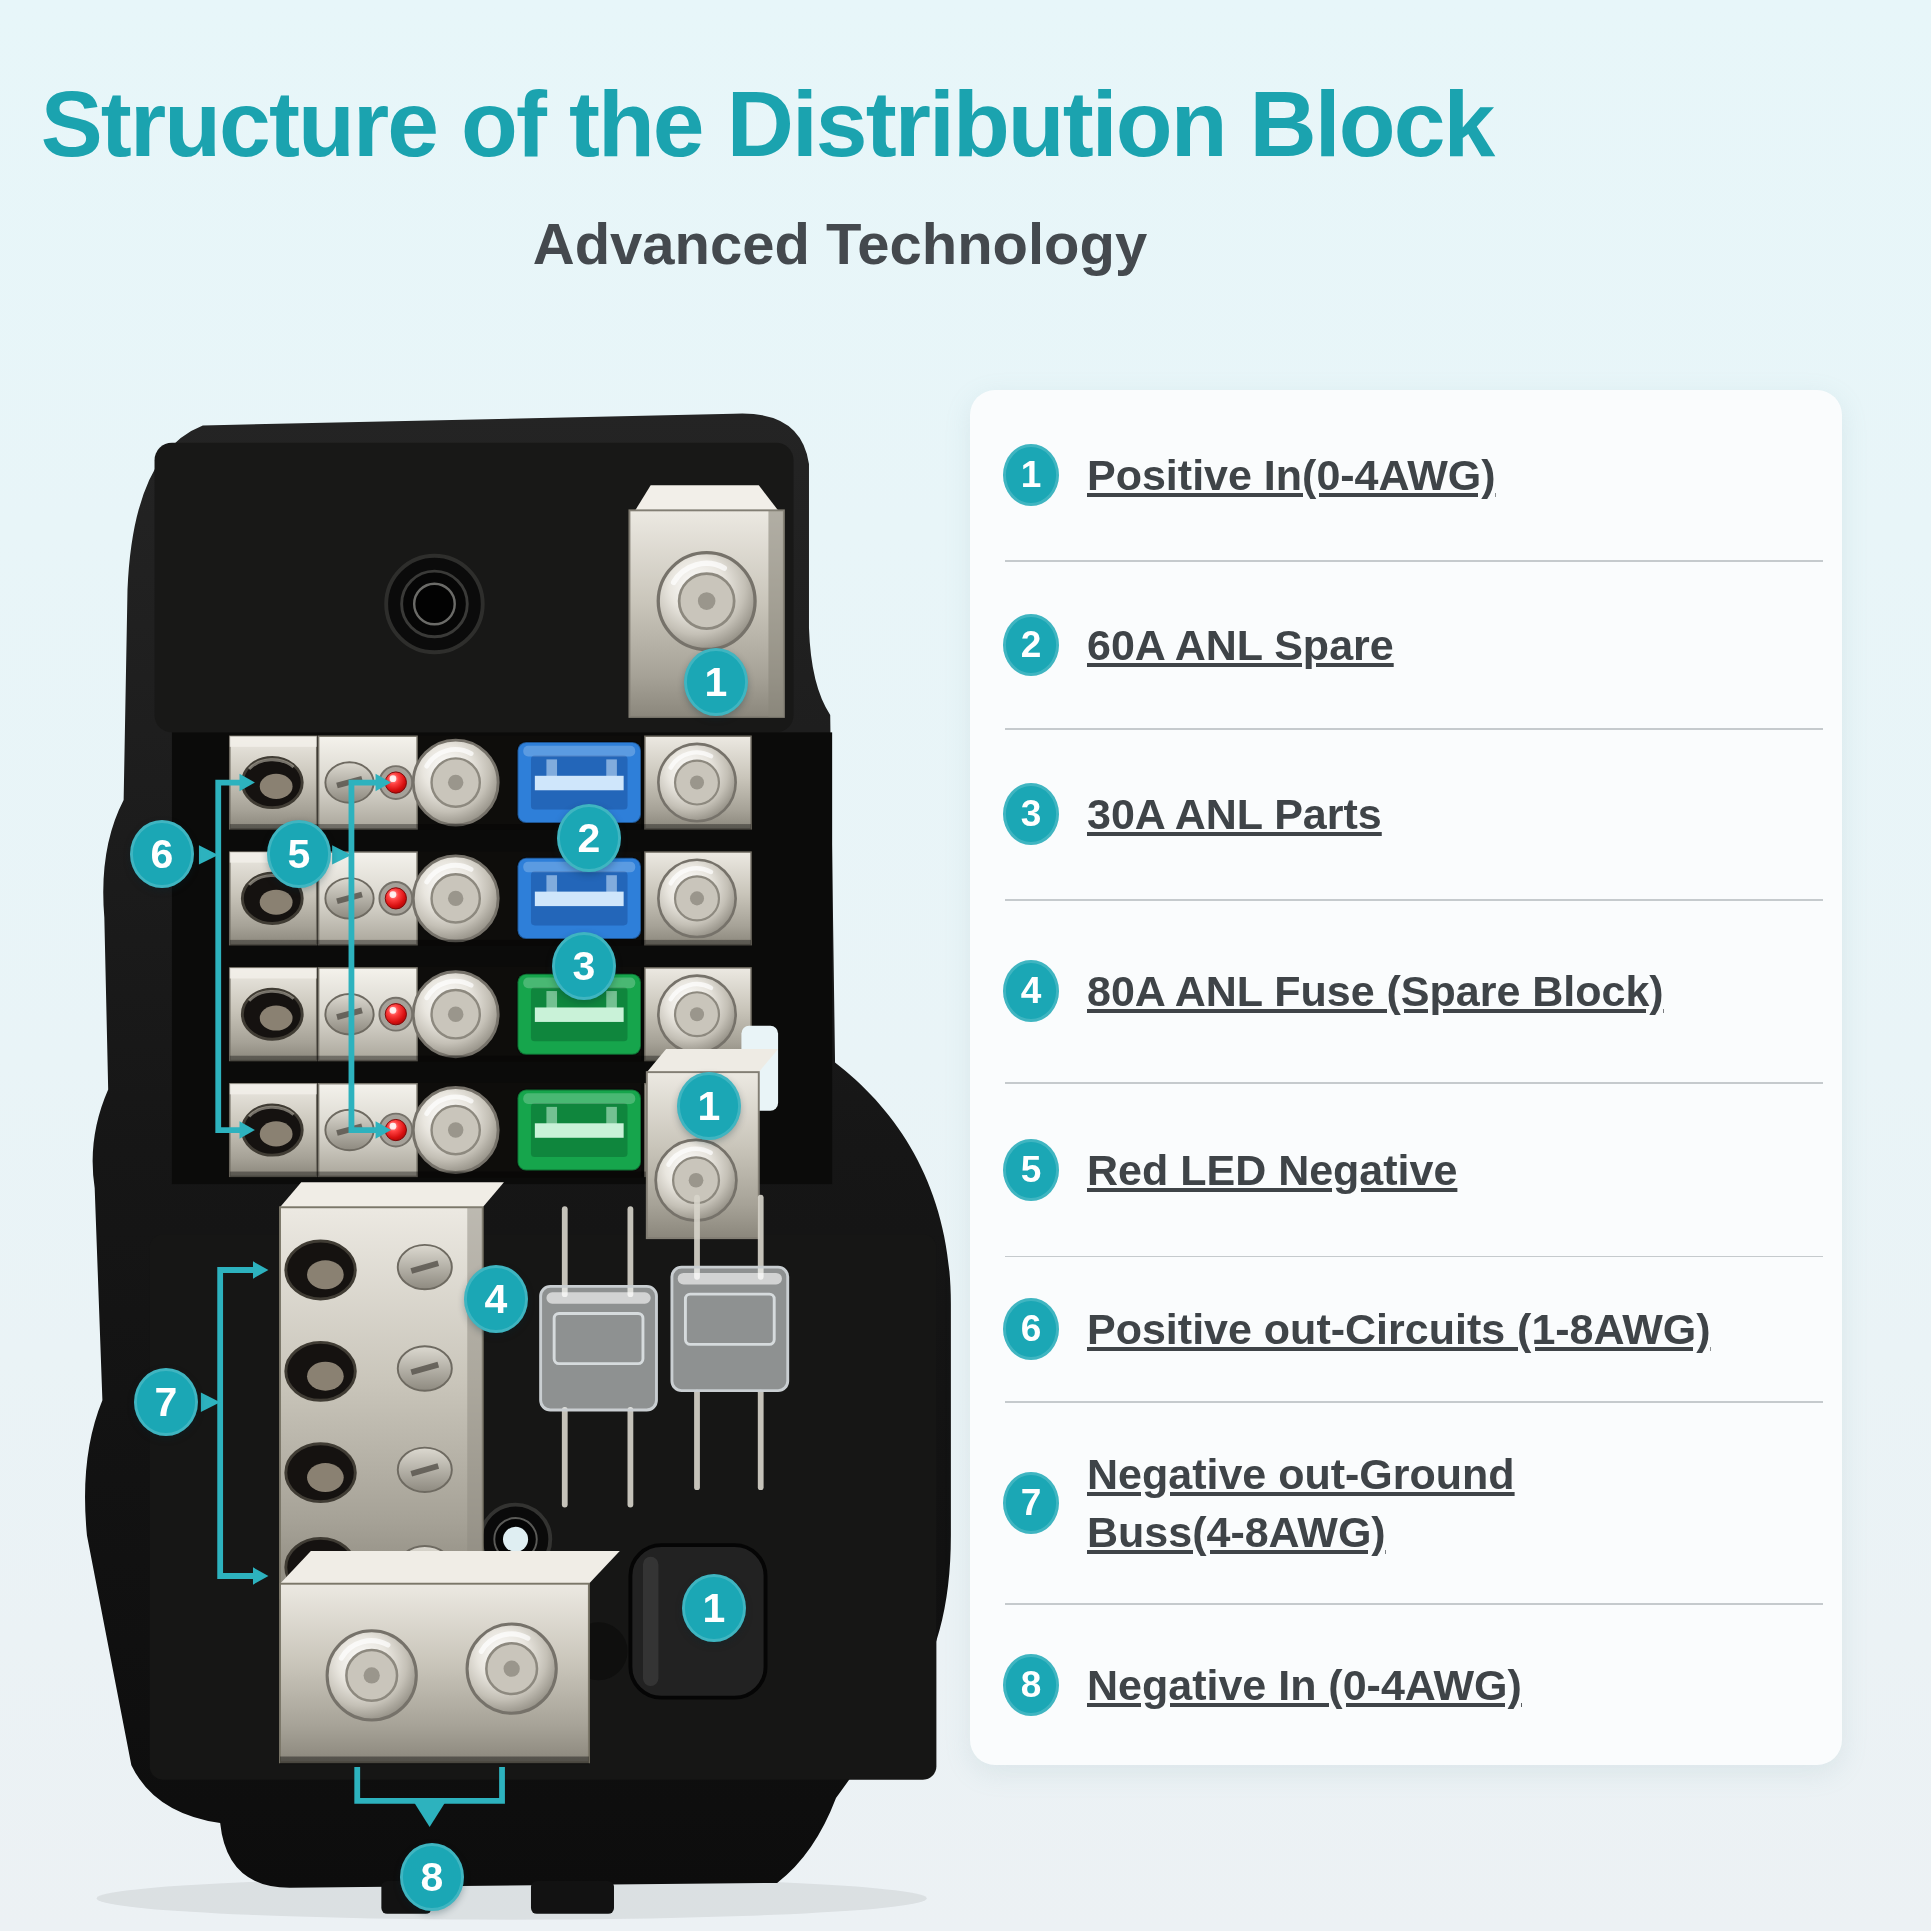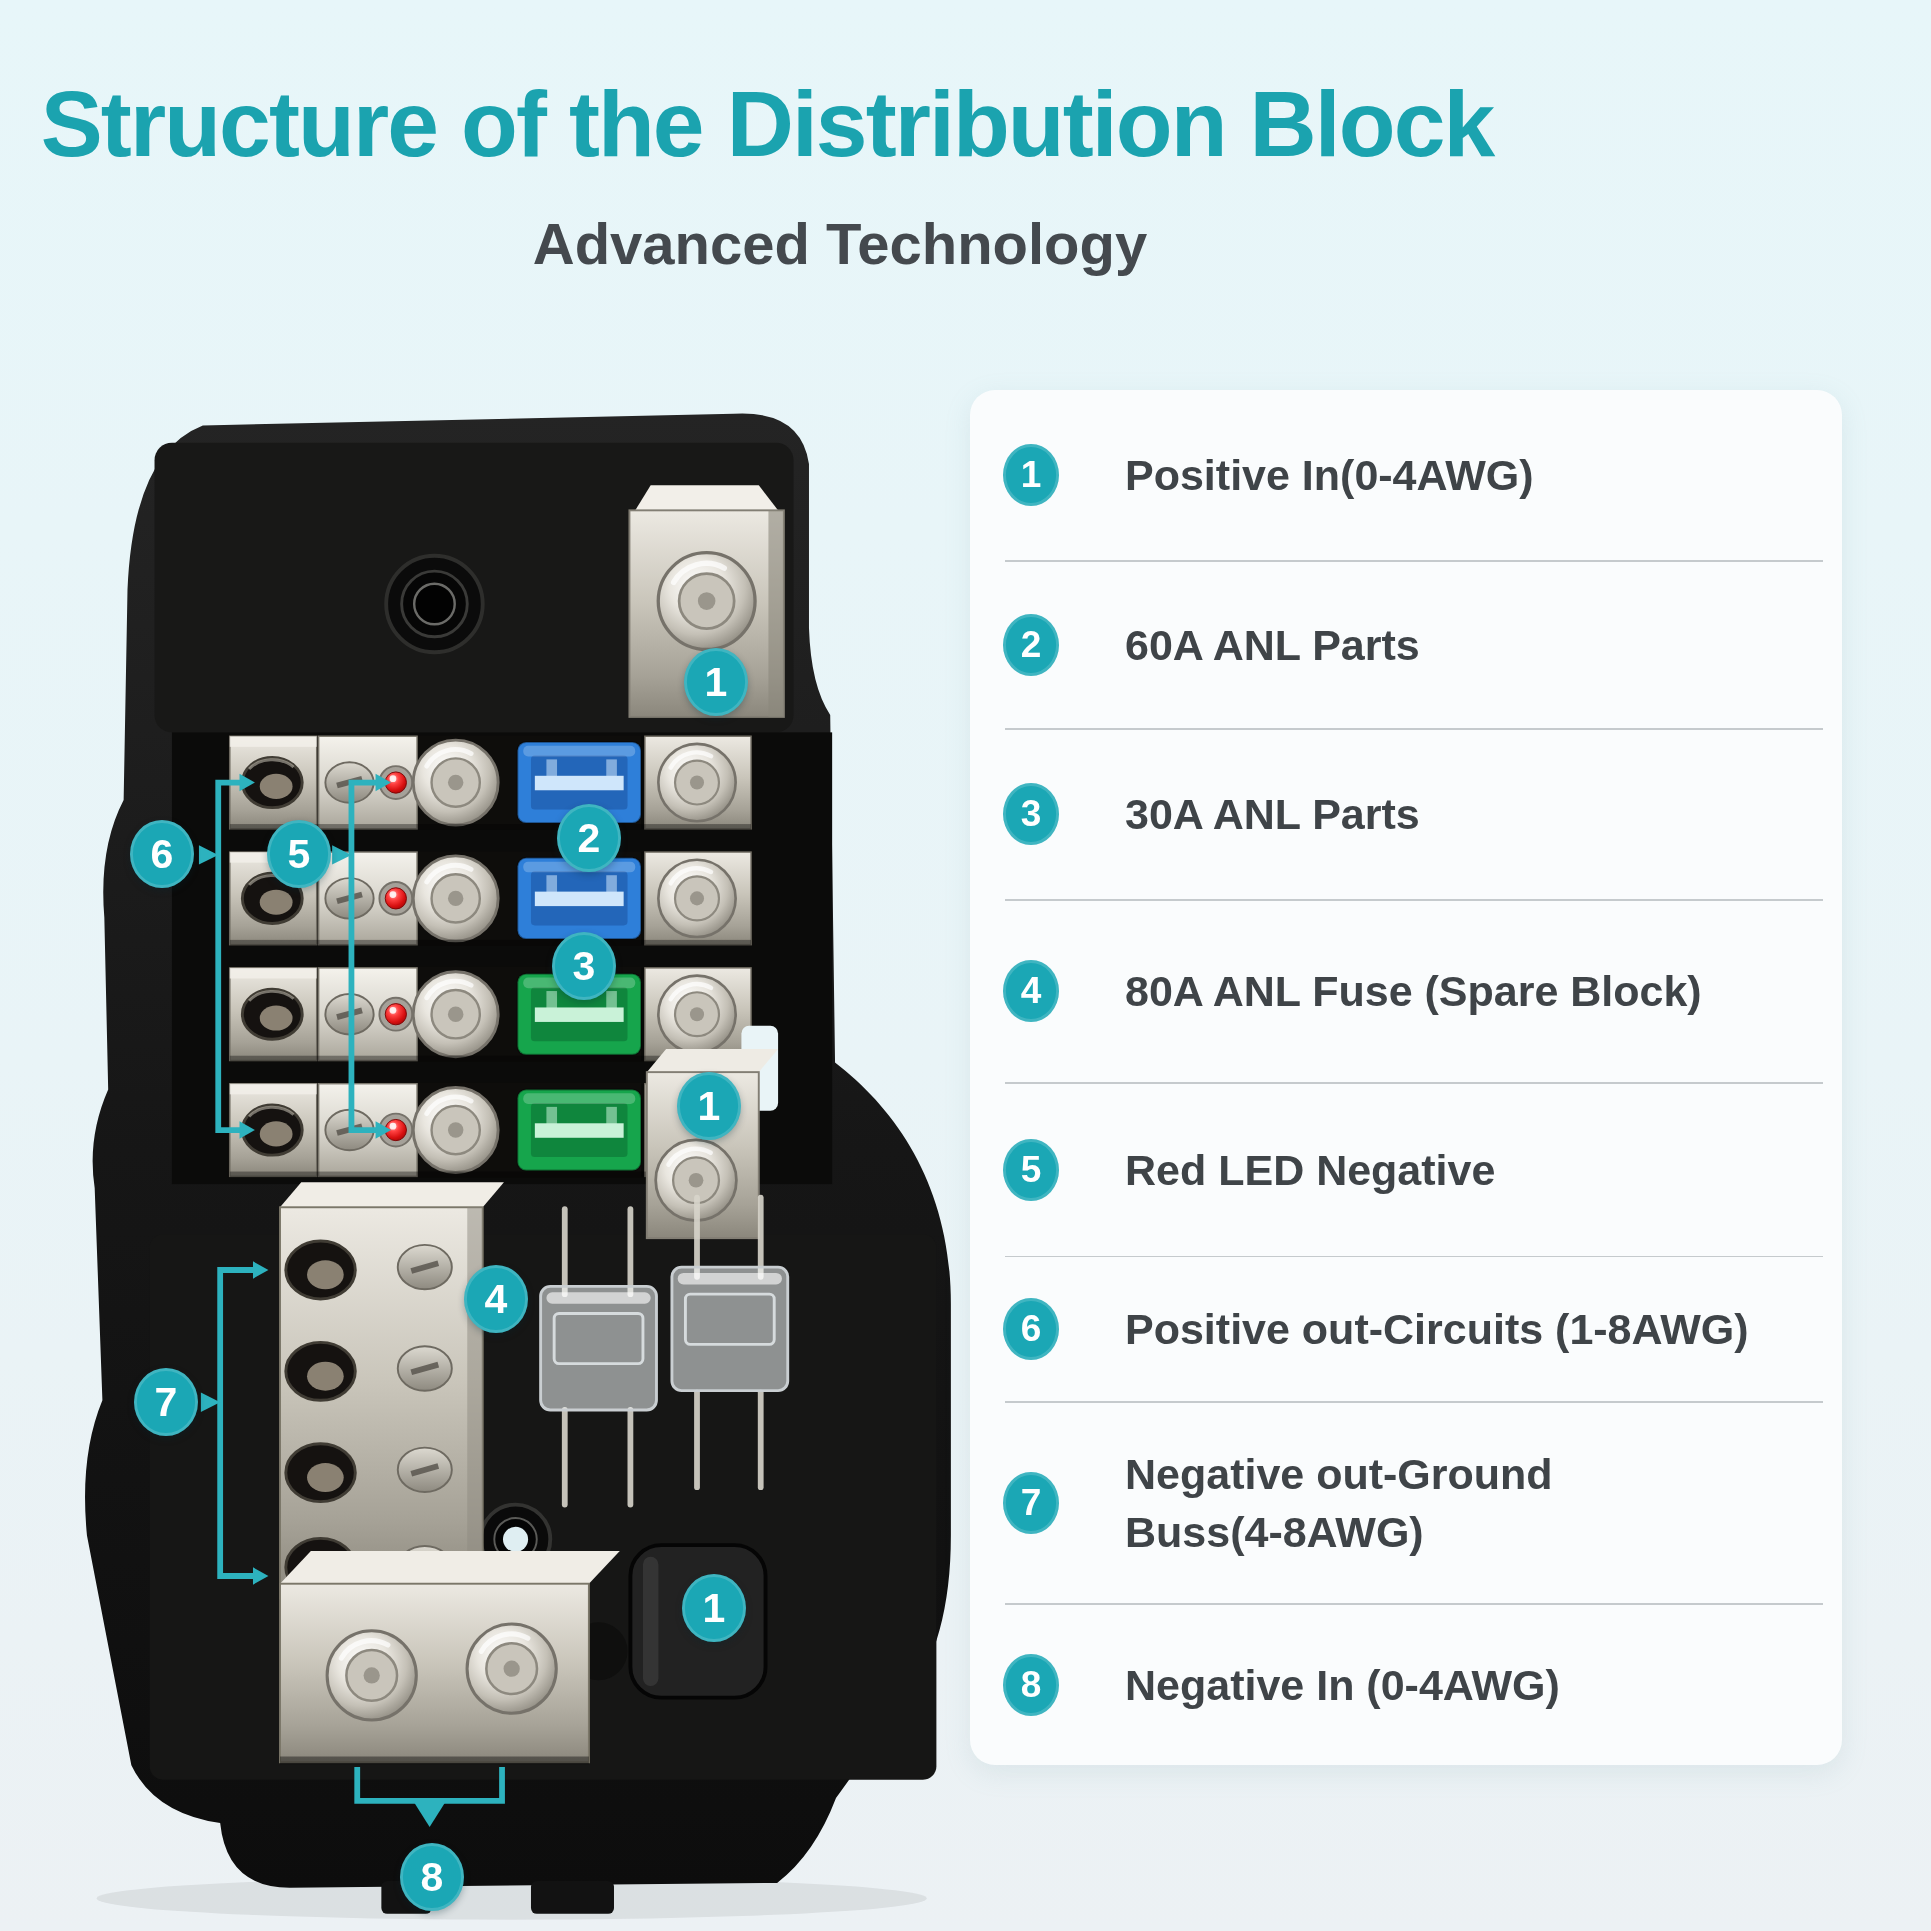--- a/index.html
+++ b/index.html
@@ -49,23 +49,24 @@
   }
   .legend-row{display:flex;align-items:center;flex:none;}
   .legend-row .num{
     flex:none;width:56px;height:62px;border-radius:50%;margin-left:33px;
     background:var(--badge-teal);color:#fff;
     display:flex;align-items:center;justify-content:center;
     font-size:37px;font-weight:bold;
     box-shadow:inset 0 0 0 2.9px rgba(255,255,255,.16);
   }
   .legend-row .lbl{
-    margin-left:66px;margin-right:19.3px;
+    margin-left:28px;margin-right:19.3px;
     font-size:43px;font-weight:bold;color:var(--text-dark);
     line-height:1.35;
+    text-decoration:underline;
   }
   .legend-divider{flex:none;height:1.9px;background:#C5CACD;margin:0 19.3px 0 35px;}
   .r1{height:170px}.r2{height:166px}.r3{height:169px}.r4{height:181px}
   .r5{height:172px}.r6{height:144px}.r7{height:200px}.r8{height:160px}
 </style>
 </head>
 <body>
 
 <div class="title">Structure of the Distribution Block</div>
 <div class="subtitle">Advanced Technology</div>
@@ -301,21 +302,21 @@
 <div class="badge" style="left:432px;top:1877px;">8</div>
 
 <div class="legend-card">
   <div class="legend-row r1">
     <div class="num">1</div>
     <div class="lbl">Positive In(0-4AWG)</div>
   </div>
   <div class="legend-divider"></div>
   <div class="legend-row r2">
     <div class="num">2</div>
-    <div class="lbl">60A ANL Parts</div>
+    <div class="lbl">60A ANL Spare</div>
   </div>
   <div class="legend-divider"></div>
   <div class="legend-row r3">
     <div class="num">3</div>
     <div class="lbl">30A ANL Parts</div>
   </div>
   <div class="legend-divider"></div>
   <div class="legend-row r4">
     <div class="num">4</div>
     <div class="lbl">80A ANL Fuse (Spare Block)</div>

